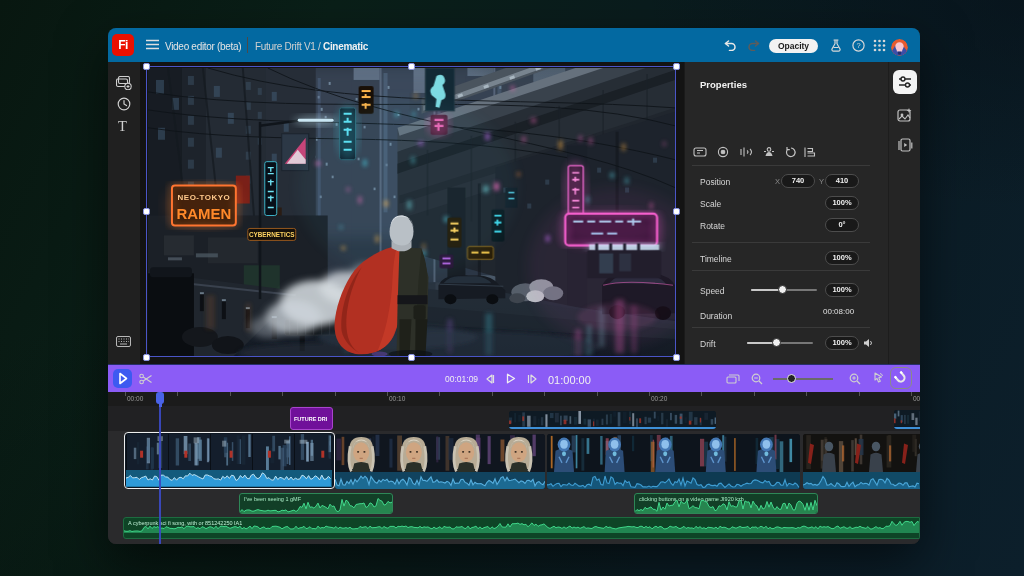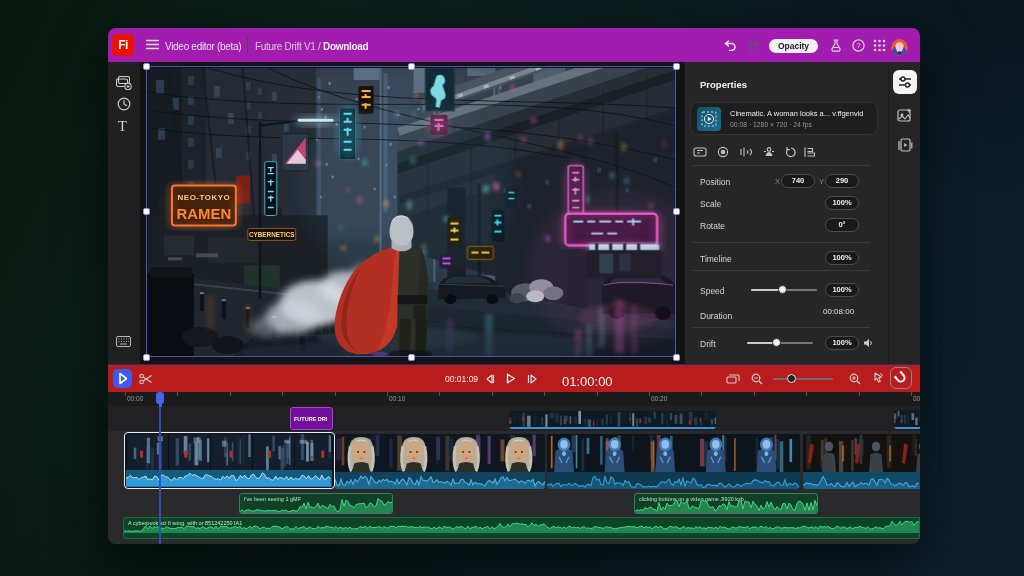--- a/index.html
+++ b/index.html
@@ -3,58 +3,58 @@
 <style>
 *{margin:0;padding:0;box-sizing:border-box}
 html,body{width:1024px;height:576px;overflow:hidden}
 body{font-family:"Liberation Sans",sans-serif;
  background:linear-gradient(115deg,#081710 0%,#0a1f18 26%,#0a1c1d 50%,#0b1c25 74%,#0c1f2b 100%);}
 body::before{content:"";position:absolute;inset:0;
  background:radial-gradient(900px 500px at 12% 108%,rgba(6,20,14,.55),rgba(0,0,0,0) 60%),
  radial-gradient(700px 380px at 100% 0%,rgba(5,14,20,.5),rgba(0,0,0,0) 55%);}
 .win{position:absolute;left:108px;top:28px;width:812px;height:516px;background:#252525;
  border-radius:8px;box-shadow:0 18px 50px rgba(0,0,0,.55);overflow:hidden}
-.topbar{position:absolute;left:0;top:0;width:812px;height:34px;background:#a21caf}
+.topbar{position:absolute;left:0;top:0;width:812px;height:34px;background:#0369a1}
 .fi{position:absolute;left:4px;top:6px;width:22px;height:22px;background:#eb1000;border-radius:5px;
  color:#fff;font-weight:bold;font-size:12px;text-align:center;line-height:22px;letter-spacing:-.5px}
 .tb-txt{position:absolute;top:13px;font-size:10px;color:#e4e4e4;letter-spacing:-.3px;white-space:nowrap}
 .sep{position:absolute;left:139px;top:9px;width:1px;height:16px;background:#4a4a4a}
 .dl{position:absolute;left:661px;top:11px;width:49px;height:14px;background:#f2f2f2;border-radius:7px;
  color:#1a1a1a;font-size:8.5px;font-weight:bold;text-align:center;line-height:14px}
 .av{left:783px;top:11px;border-radius:50%}
 .sidebar{position:absolute;left:0;top:34px;width:32px;height:302px;background:#202020}
 .pv-area{position:absolute;left:32px;top:34px;width:544px;height:302px;background:#131313}
 .pv{position:absolute;left:6px;top:4px;width:530px;height:291px;border:1.5px solid #4a55c8}
 .hdl{position:absolute;width:7px;height:7px;background:#fff;border-radius:2px;border:1px solid #8a93e0}
 .props{position:absolute;left:576px;top:34px;width:204px;height:302px;background:#262626;border-left:1px solid #1a1a1a}
 .rstrip{position:absolute;left:780px;top:34px;width:32px;height:302px;background:#252525;border-left:1px solid #1d1d1d}
 .plabel{position:absolute;font-size:8.5px;color:#d6d6d6}
 .pbox{position:absolute;height:14px;background:#191919;border:1px solid #4d4d4d;border-radius:7px;
  color:#f0f0f0;font-size:7.5px;font-weight:bold;text-align:center;line-height:12.5px}
 .pdiv{position:absolute;left:7px;width:178px;height:1px;background:#3a3a3a}
 .timeline{position:absolute;left:0;top:336px;width:812px;height:180px;background:#2a2a2c;border-top:1px solid #272f6e}
-.ttool{position:absolute;left:0;top:0;width:914px;height:27px;background:#b91c1c}
+.ttool{position:absolute;left:0;top:0;width:914px;height:27px;background:#8b5cf6}
 .truler{position:absolute;left:0;top:27px;width:812px;height:14px;background:#1b1b1b}
 .rlab{position:absolute;top:3px;font-size:6.5px;color:#9a9a9a}
 .tick{position:absolute;top:0px;width:1px;height:4px;background:#555}
 .clip{position:absolute;border-radius:3px;overflow:hidden}
 .t-lab{position:absolute;left:4px;top:2px;font-size:5.5px;color:#a8ecc4;white-space:nowrap;overflow:hidden}
 </style></head><body>
 <div class="win">
 
 <div class="topbar">
  <div class="fi">Fi</div>
  <svg style="position:absolute;left:38px;top:11px" width="13" height="11" viewBox="0 0 13 11">
   <g stroke="#e0e0e0" stroke-width="1.4">
           <path d="M0 1.5h13M0 5.5h13M0 9.5h13"></path>
         </g>
       </svg>
  <div class="tb-txt" style="left:57px">Video editor (beta)</div>
  <div class="sep"></div>
- <div class="tb-txt" style="left:147px;color:#d0d0d0">Future Drift V1 / <b style="color:#f0f0f0">Download</b></div>
+ <div class="tb-txt" style="left:147px;color:#d0d0d0">Future Drift V1 / <b style="color:#f0f0f0">Cinematic</b></div>
  <svg style="position:absolute;left:616px;top:12px" width="12" height="11" viewBox="0 0 12 11">
   <path d="M4.5 1 1.5 3.5 4.5 6" fill="none" stroke="#e8e8e8" stroke-width="1.5" stroke-linecap="round" stroke-linejoin="round"></path>
   <path d="M1.5 3.5h6a3.5 3.5 0 0 1 0 7h-2" fill="none" stroke="#e8e8e8" stroke-width="1.5" stroke-linecap="round"></path>
       </svg>
  <svg style="position:absolute;left:640px;top:12px" width="12" height="11" viewBox="0 0 12 11">
   <path d="M7.5 1 10.5 3.5 7.5 6" fill="none" stroke="#5c5c5c" stroke-width="1.5" stroke-linecap="round" stroke-linejoin="round"></path>
   <path d="M10.5 3.5h-6a3.5 3.5 0 0 0 0 7h2" fill="none" stroke="#5c5c5c" stroke-width="1.5" stroke-linecap="round"></path>
       </svg>
  <div class="dl">Opacity</div>
  <svg style="position:absolute;left:722px;top:11px" width="12" height="13" viewBox="0 0 12 13">
@@ -563,53 +563,40 @@
 <div class="hdl" style="left:2.5px;top:291.5px"></div>
 <div class="hdl" style="left:532.5px;top:291.5px"></div>
 <div class="hdl" style="left:267.5px;top:0.5px"></div>
 <div class="hdl" style="left:267.5px;top:291.5px"></div>
 <div class="hdl" style="left:2.5px;top:146px"></div>
 <div class="hdl" style="left:532.5px;top:146px"></div>
 </div>
 
 <div class="props">
  <div style="position:absolute;left:15px;top:17px;font-size:9.5px;font-weight:bold;color:#f2f2f2">Properties</div>
- <div style="position:absolute;left:5px;top:40px;width:188px;height:33px;background:#1e1e1e;border:1px solid #333;border-radius:8px">
-  <div style="position:absolute;left:6px;top:4px;width:24px;height:24px;border-radius:4px;background:linear-gradient(135deg,#15506b,#1d6d8e)">
-   <svg width="24" height="24" viewBox="0 0 24 24">
-    <g stroke="#cfe8f2" stroke-width="1" stroke-dasharray="2 2">
-              <rect x="5" y="5" width="14" height="14" fill="none" rx="1"></rect>
-            </g>
-    <circle cx="12" cy="12" r="4.6" fill="none" stroke="#e8f4f8" stroke-width="1"></circle>
-    <path d="M10.8 9.8 L14.6 12 L10.8 14.2 Z" fill="#eef6fa"></path>
-   </svg>
-  </div>
-  <div style="position:absolute;left:39px;top:6px;font-size:7.5px;color:#ececec;white-space:nowrap">Cinematic. A woman looks a... v.ffgenvid</div>
-  <div style="position:absolute;left:39px;top:18px;font-size:6.8px;color:#969696;white-space:nowrap">00:08 · 1280 × 720 · 24 fps</div>
- </div>
  <svg style="position:absolute;left:8px;top:84px" width="180" height="12" viewBox="0 0 180 12">
   <g stroke="#c2c2c2" fill="none" stroke-width="1.1">
    <rect x="1" y="2" width="12" height="8" rx="2"></rect>
           <path d="M4 4.5h6M4 7h3" stroke-width="1"></path>
    <circle cx="30" cy="6" r="4.6"></circle>
           <circle cx="30" cy="6" r="1.8" fill="#c2c2c2"></circle>
    <path d="M48 3v6M51 1.5v9M54 4.5q2 1.5 0 3M57 3q3 3 0 6"></path>
    <circle cx="76" cy="3.4" r="1.8"></circle>
           <path d="M72.5 10 q1 -4 3.5 -4 q2.5 0 3.5 4 Z" fill="#c2c2c2" stroke="none"></path>
           <path d="M71 5.5h2M79 5.5h2"></path>
    <path d="M98 2 a4.3 4.3 0 1 1 -3.4 1.4 M94 1v2.6h2.8" stroke-width="1.2"></path>
    <path d="M112 1.5v9.5M114.5 2.5h5v3h-5M114.5 7h7v3h-7" stroke-width="1.1"></path>
   </g>
  </svg>
  <div class="pdiv" style="top:103px"></div>
  <div class="plabel" style="left:15px;top:114.5px">Position</div>
  <div style="position:absolute;left:90px;top:115px;font-size:7.5px;color:#8a8a8a">X</div>
  <div class="pbox" style="left:96px;top:112px;width:34px">740</div>
  <div style="position:absolute;left:134px;top:115px;font-size:7.5px;color:#8a8a8a">Y</div>
- <div class="pbox" style="left:140px;top:112px;width:34px">290</div>
+ <div class="pbox" style="left:140px;top:112px;width:34px">410</div>
  <div class="plabel" style="left:15px;top:136.5px">Scale</div>
  <div class="pbox" style="left:140px;top:134px;width:34px">100%</div>
  <div class="plabel" style="left:15px;top:158.5px">Rotate</div>
  <div class="pbox" style="left:140px;top:156px;width:34px">0°</div>
  <div class="pdiv" style="top:180px"></div>
  <div class="plabel" style="left:15px;top:191.5px">Timeline</div>
  <div class="pbox" style="left:140px;top:189px;width:34px">100%</div>
  <div class="pdiv" style="top:208px"></div>
  <div class="plabel" style="left:15px;top:223.5px">Speed</div>
  <div style="position:absolute;left:66px;top:227px;width:66px;height:2px;background:#777;border-radius:1px"></div>
@@ -672,21 +659,21 @@
           <path d="M8 1 L3 5 L8 9z" fill="none" stroke="#e0e0e0" stroke-width="1.2" stroke-linejoin="round"></path>
           <path d="M9.5 1v8" stroke="#e0e0e0" stroke-width="1.2"></path>
         </svg>
   <svg style="position:absolute;left:397px;top:8px" width="11" height="11" viewBox="0 0 11 11">
           <path d="M2.5 1.2 L9.5 5.5 L2.5 9.8z" fill="none" stroke="#f0f0f0" stroke-width="1.3" stroke-linejoin="round"></path>
         </svg>
   <svg style="position:absolute;left:419px;top:9px" width="12" height="10" viewBox="0 0 12 10">
           <path d="M1.5 1v8" stroke="#e0e0e0" stroke-width="1.2"></path>
           <path d="M4 1 L9 5 L4 9z" fill="none" stroke="#e0e0e0" stroke-width="1.2" stroke-linejoin="round"></path>
         </svg>
-  <div style="position:absolute;left:454px;top:9px;font-size:13px;color:#f0f0f0">01:00:00</div>
+  <div style="position:absolute;left:440px;top:9px;font-size:11px;color:#f0f0f0">01:00:00</div>
   <svg style="position:absolute;left:618px;top:8px" width="14" height="12" viewBox="0 0 14 12">
    <g stroke="#cfcfcf" stroke-width="1.1" fill="none">
             <rect x="1" y="4" width="9" height="6" rx="1"></rect>
             <path d="M3 2h9q1 0 1 1v5"></path>
           </g>
         </svg>
   <svg style="position:absolute;left:643px;top:8px" width="12" height="12" viewBox="0 0 12 12">
    <circle cx="5" cy="5" r="3.8" fill="none" stroke="#cfcfcf" stroke-width="1.2"></circle>
           <path d="M8 8l3 3" stroke="#cfcfcf" stroke-width="1.2"></path>
           <path d="M3.2 5h3.6" stroke="#cfcfcf" stroke-width="1.1"></path>

